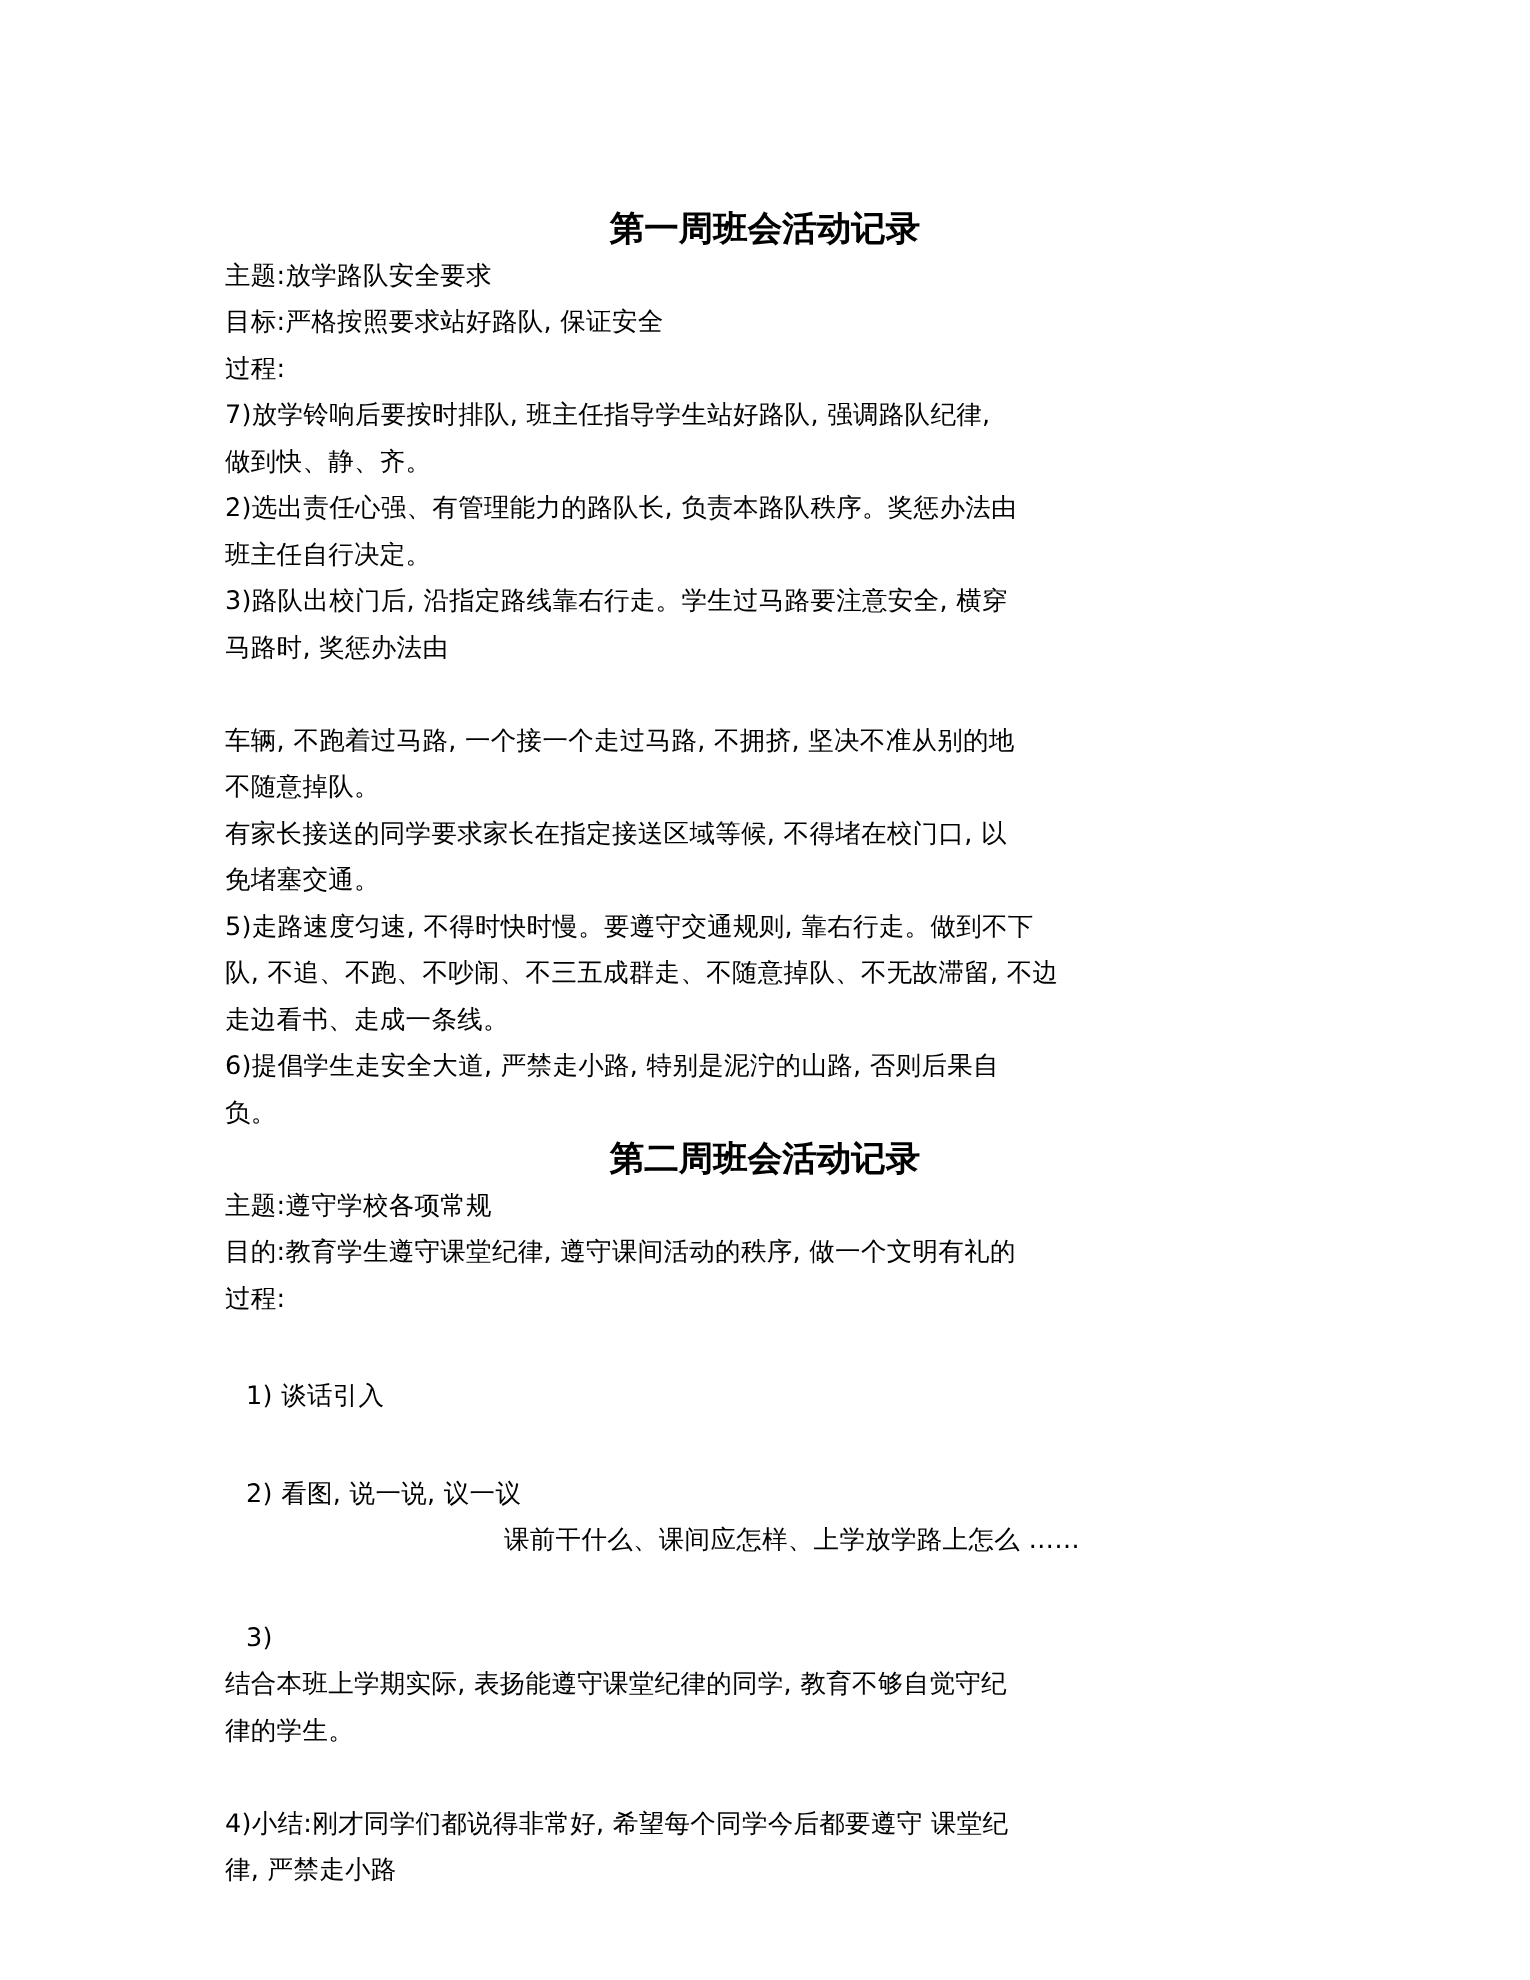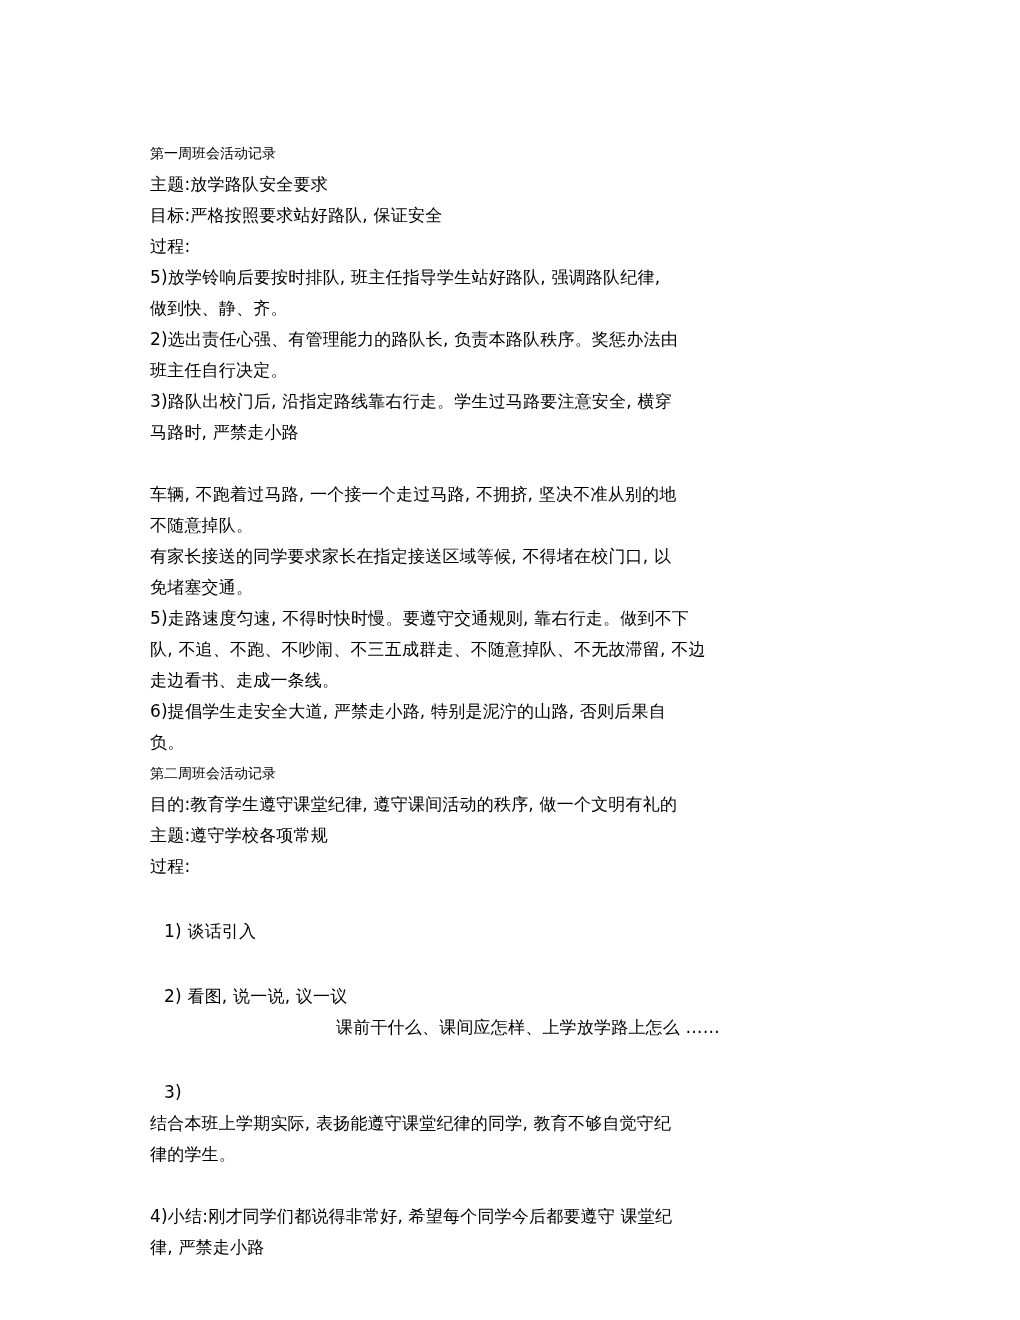--- a/index.html
+++ b/index.html
@@ -1,52 +1,52 @@
 <!DOCTYPE html>
 <html><head>
 <meta charset="utf-8">
 <style>
   html, body { margin: 0; padding: 0; background: #ffffff; }
   body { width: 1020px; height: 1320px; position: relative; overflow: hidden;
          font-family: "DejaVu Sans", "Liberation Sans", sans-serif; color: #000; }
   .page { position: absolute; left: 150px; top: 138px; width: 720px; }
   .line { font-size: 17px; line-height: 31px; height: 31px; white-space: nowrap; letter-spacing: 0.2px; }
-  .title { text-align: left; font-weight: normal; font-size: 14px; line-height: 31px; height: 31px; }
+  .title { text-align: center; font-weight: bold; font-size: 23px; line-height: 31px; height: 31px; }
   .gap { height: 31px; }
   .ind1 { padding-left: 14px; margin-top: 34px; }
   .ind2 { padding-left: 36px; text-align: center; }
 </style>
 </head>
 <body>
 
 <div class="page">
   <div class="title">第一周班会活动记录</div>
   <div class="line">主题:放学路队安全要求</div>
   <div class="line">目标:严格按照要求站好路队, 保证安全</div>
   <div class="line">过程:</div>
-  <div class="line">5)放学铃响后要按时排队, 班主任指导学生站好路队, 强调路队纪律,</div>
+  <div class="line">7)放学铃响后要按时排队, 班主任指导学生站好路队, 强调路队纪律,</div>
   <div class="line">做到快、静、齐。</div>
   <div class="line">2)选出责任心强、有管理能力的路队长, 负责本路队秩序。奖惩办法由</div>
   <div class="line">班主任自行决定。</div>
   <div class="line">3)路队出校门后, 沿指定路线靠右行走。学生过马路要注意安全, 横穿</div>
-  <div class="line">马路时, 严禁走小路</div>
+  <div class="line">马路时, 奖惩办法由</div>
   <div class="gap"></div>
   <div class="line">车辆, 不跑着过马路, 一个接一个走过马路, 不拥挤, 坚决不准从别的地</div>
   <div class="line">不随意掉队。</div>
   <div class="line">有家长接送的同学要求家长在指定接送区域等候, 不得堵在校门口, 以</div>
   <div class="line">免堵塞交通。</div>
   <div class="line">5)走路速度匀速, 不得时快时慢。要遵守交通规则, 靠右行走。做到不下</div>
   <div class="line">队, 不追、不跑、不吵闹、不三五成群走、不随意掉队、不无故滞留, 不边</div>
   <div class="line">走边看书、走成一条线。</div>
   <div class="line">6)提倡学生走安全大道, 严禁走小路, 特别是泥泞的山路, 否则后果自</div>
   <div class="line">负。</div>
 
   <div class="title">第二周班会活动记录</div>
+  <div class="line">主题:遵守学校各项常规</div>
   <div class="line">目的:教育学生遵守课堂纪律, 遵守课间活动的秩序, 做一个文明有礼的</div>
-  <div class="line">主题:遵守学校各项常规</div>
   <div class="line">过程:</div>
   <div class="line ind1">1) 谈话引入</div>
   <div class="line ind1">2) 看图, 说一说, 议一议</div>
   <div class="line ind2">课前干什么、课间应怎样、上学放学路上怎么 ……</div>
   <div class="line ind1">3)</div>
   <div class="line">结合本班上学期实际, 表扬能遵守课堂纪律的同学, 教育不够自觉守纪</div>
   <div class="line">律的学生。</div>
   <div class="gap"></div>
   <div class="line">4)小结:刚才同学们都说得非常好, 希望每个同学今后都要遵守 课堂纪</div>
   <div class="line">律, 严禁走小路</div>

